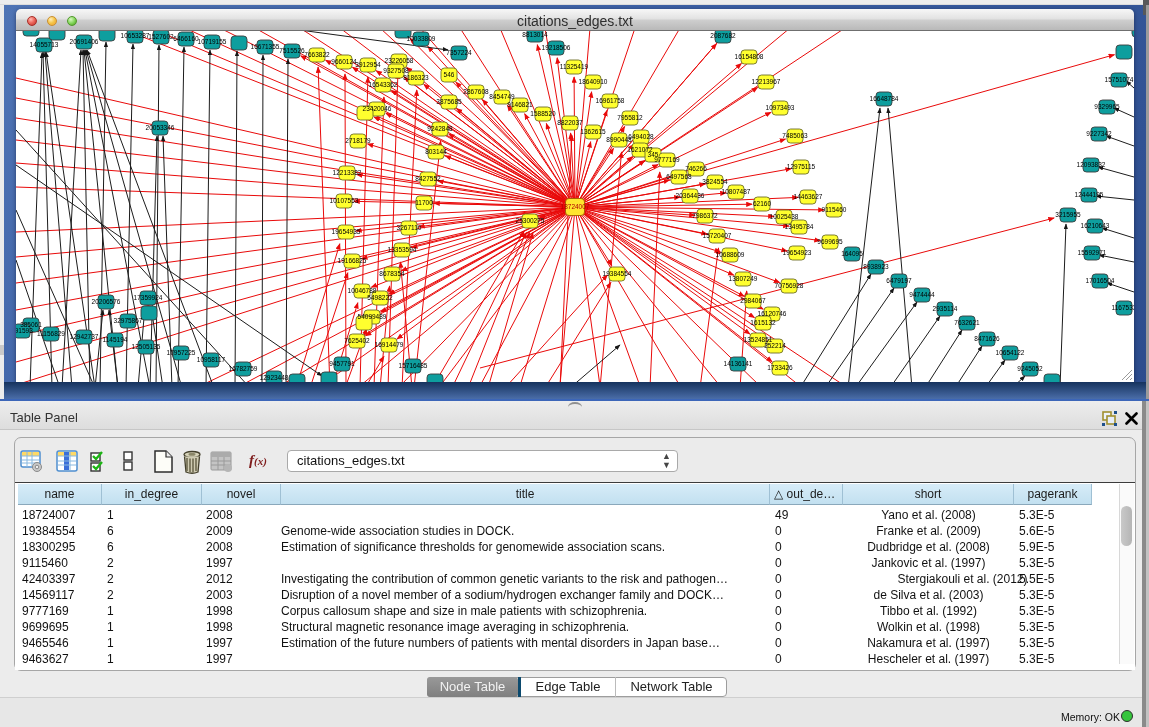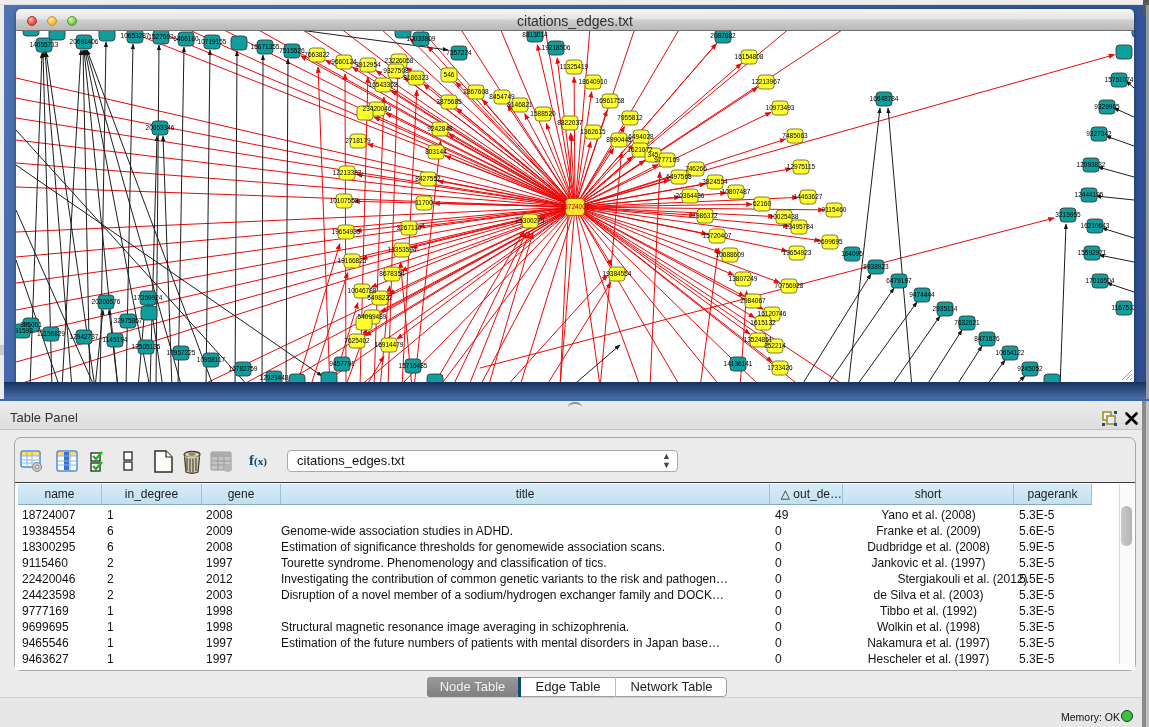--- a/index.html
+++ b/index.html
@@ -557,82 +557,82 @@
       <rect x="0" y="12" width="3" height="3" fill="#1d4f8b"></rect>
       <rect x="12" y="12" width="3" height="3" fill="#1d4f8b"></rect>
     </svg>
 <svg class="icon" style="left:1125px;top:412px" width="13" height="13" viewBox="0 0 13 13">
       <path d="M1.5,1.5L11.5,11.5M11.5,1.5L1.5,11.5" stroke="#000" stroke-width="2.6" stroke-linecap="round"></path>
     </svg>
 <div class="abs" id="tablebox"></div>
 
 <div class="abs hcell" style="left:18px;width:84px">name</div>
 <div class="abs hcell" style="left:102px;width:100px">in_degree</div>
-<div class="abs hcell" style="left:202px;width:79px">gene</div>
+<div class="abs hcell" style="left:202px;width:79px">novel</div>
 <div class="abs hcell" style="left:281px;width:489px">title</div>
-<div class="abs hcell" style="left:770px;width:73px;text-align:right;padding-left:4px">△ out_de…</div>
+<div class="abs hcell" style="left:770px;width:73px;text-align:left;padding-left:4px">△ out_de…</div>
 <div class="abs hcell" style="left:843px;width:171px">short</div>
 <div class="abs hcell" style="left:1014px;width:78px">pagerank</div>
 <div class="trow" style="top:508px">
 <span style="left:22px">18724007</span>
       <span style="left:107px">1</span>
       <span style="left:206px">2008</span>
       <span style="left:775px">49</span>
       <span class="ctr" style="left:843px;width:171px">Yano et al. (2008)</span>
       <span style="left:1019px">5.3E-5</span>
     </div>
 <div class="trow" style="top:524px">
 <span style="left:22px">19384554</span>
       <span style="left:107px">6</span>
       <span style="left:206px">2009</span>
-      <span style="left:281px">Genome-wide association studies in ADHD.</span>
+      <span style="left:281px">Genome-wide association studies in DOCK.</span>
       <span style="left:775px">0</span>
       <span class="ctr" style="left:843px;width:171px">Franke et al. (2009)</span>
       <span style="left:1019px">5.6E-5</span>
     </div>
 <div class="trow" style="top:540px">
 <span style="left:22px">18300295</span>
       <span style="left:107px">6</span>
       <span style="left:206px">2008</span>
       <span style="left:281px">Estimation of significance thresholds for genomewide association scans.</span>
       <span style="left:775px">0</span>
       <span class="ctr" style="left:843px;width:171px">Dudbridge et al. (2008)</span>
       <span style="left:1019px">5.9E-5</span>
     </div>
 <div class="trow" style="top:556px">
 <span style="left:22px">9115460</span>
       <span style="left:107px">2</span>
       <span style="left:206px">1997</span>
-      <span style="left:281px">Tourette syndrome. Phenomenology and classification of tics.</span>
       <span style="left:775px">0</span>
       <span class="ctr" style="left:843px;width:171px">Jankovic et al. (1997)</span>
       <span style="left:1019px">5.3E-5</span>
     </div>
 <div class="trow" style="top:572px">
-<span style="left:22px">22420046</span>
+<span style="left:22px">42403397</span>
       <span style="left:107px">2</span>
       <span style="left:206px">2012</span>
       <span style="left:281px">Investigating the contribution of common genetic variants to the risk and pathogen…</span>
       <span style="left:775px">0</span>
       <span class="ctr" style="left:877px;width:171px">Stergiakouli et al. (2012)</span>
       <span style="left:1019px">5.5E-5</span>
     </div>
 <div class="trow" style="top:588px">
-<span style="left:22px">24423598</span>
+<span style="left:22px">14569117</span>
       <span style="left:107px">2</span>
       <span style="left:206px">2003</span>
       <span style="left:281px">Disruption of a novel member of a sodium/hydrogen exchanger family and DOCK…</span>
       <span style="left:775px">0</span>
       <span class="ctr" style="left:843px;width:171px">de Silva et al. (2003)</span>
       <span style="left:1019px">5.3E-5</span>
     </div>
 <div class="trow" style="top:604px">
 <span style="left:22px">9777169</span>
       <span style="left:107px">1</span>
       <span style="left:206px">1998</span>
+      <span style="left:281px">Corpus callosum shape and size in male patients with schizophrenia.</span>
       <span style="left:775px">0</span>
       <span class="ctr" style="left:843px;width:171px">Tibbo et al. (1992)</span>
       <span style="left:1019px">5.3E-5</span>
     </div>
 <div class="trow" style="top:620px">
 <span style="left:22px">9699695</span>
       <span style="left:107px">1</span>
       <span style="left:206px">1998</span>
       <span style="left:281px">Structural magnetic resonance image averaging in schizophrenia.</span>
       <span style="left:775px">0</span>
@@ -698,16 +698,16 @@
  <ellipse cx="11" cy="4.2" rx="3.5" ry="1.5" fill="#8a8668"></ellipse>
  <path d="M3.5 6.5 L5 22 Q11 24.5 17 22 L18.5 6.5" fill="#cfcbb2" stroke="#44402c" stroke-width="1.3"></path>
  <path d="M6 8v13M9 8.6v13.6M12 8.6v13.6M15 8v13" stroke="#6e6a50" stroke-width="1.6"></path>
 </svg>
 <svg class="icon" style="left:210px" width="23" height="23" viewBox="0 0 23 23">
  <rect x="1" y="2" width="20" height="18" rx="1" fill="#c4c4c4" stroke="#9a9a9a"></rect>
  <rect x="1" y="2" width="20" height="5" fill="#ababab"></rect>
  <path d="M1 11h20M1 15h20M8 7v13M14 7v13" stroke="#9a9a9a"></path>
  <circle cx="18" cy="18" r="4" fill="#b5b5b5"></circle>
 </svg>
-<div class="abs" style="left:249px;top:452px;font-size:15px;font-family:'Liberation Serif',serif;font-weight:bold;color:#0c4a6e">f<span style="font-size:11px">(x)</span></div>
+<div class="abs" style="left:249px;top:452px;font-size:15px;font-style:italic;font-family:'Liberation Serif',serif;font-weight:bold;color:#7f1d1d">f<span style="font-size:11px">(x)</span></div>
 <div class="abs" id="dropdown">citations_edges.txt</div>
 <div class="abs" id="ddarrows">▲<br>▼</div>
 </div>
 
 </body></html>

